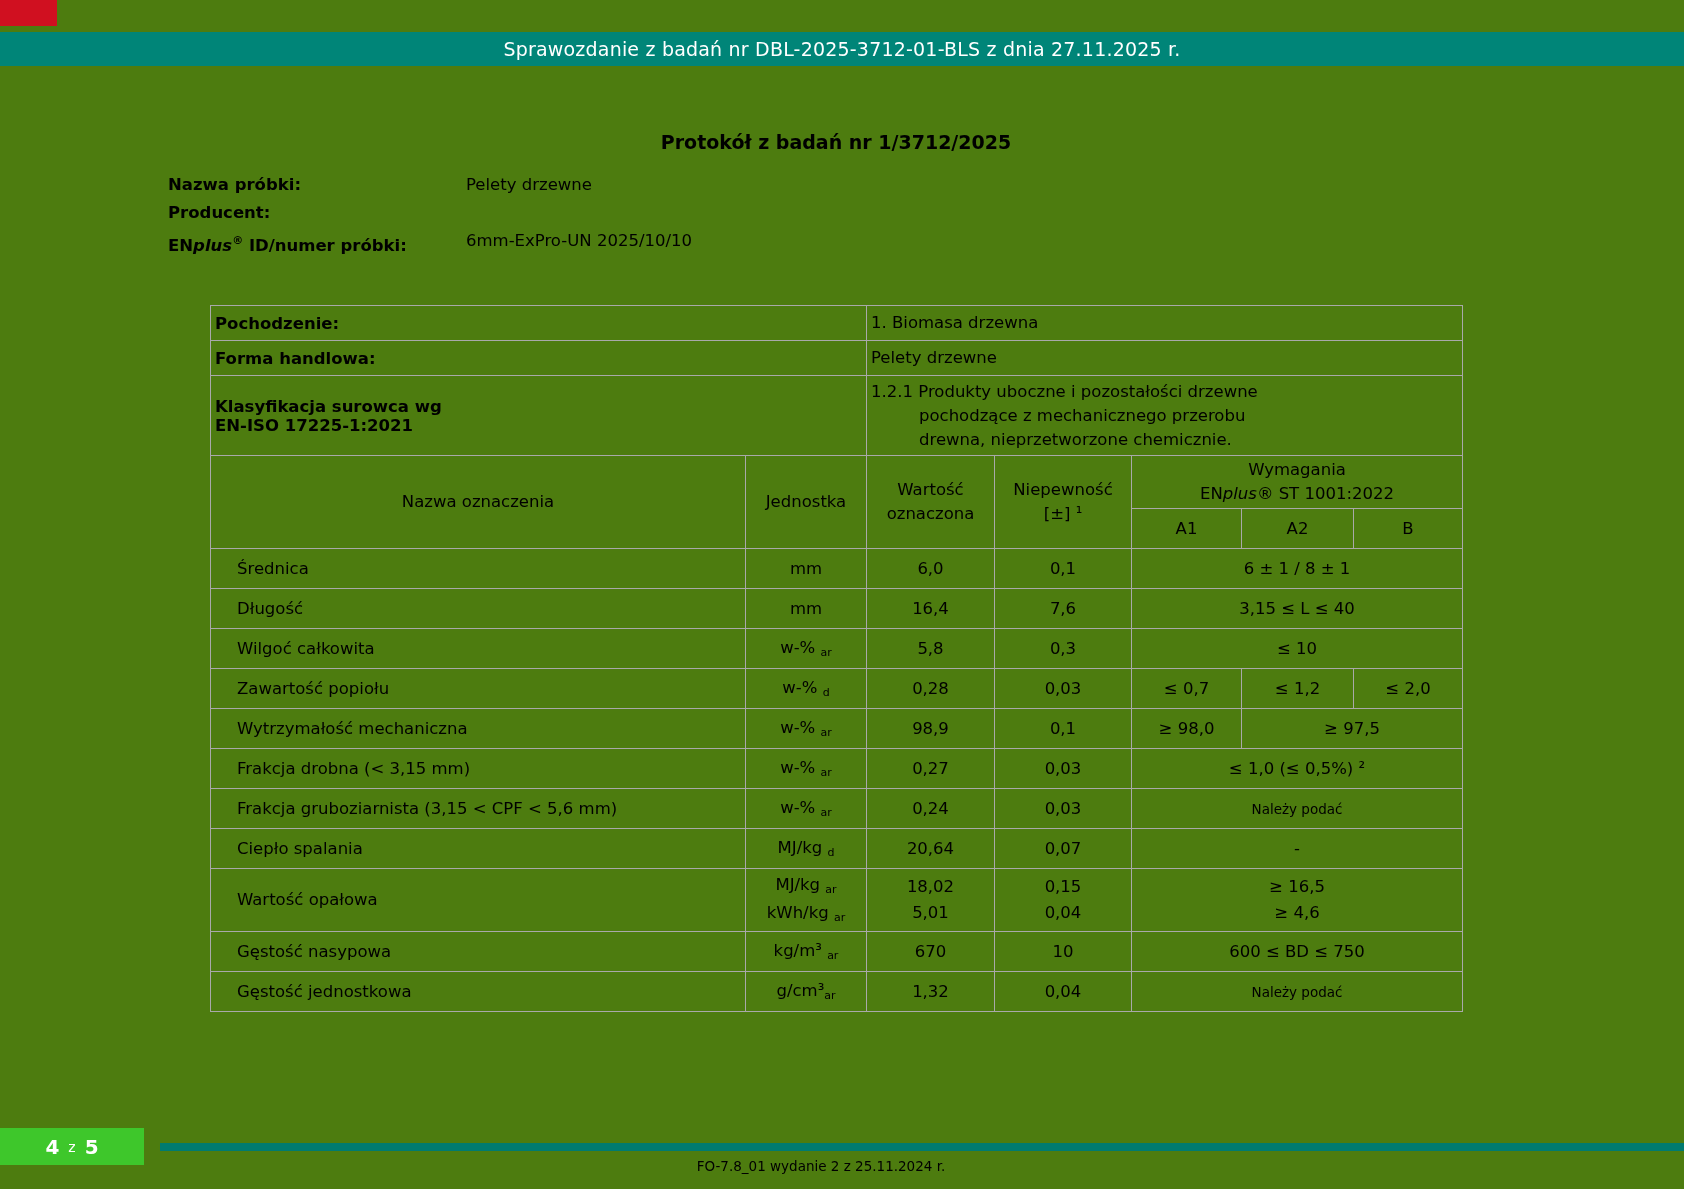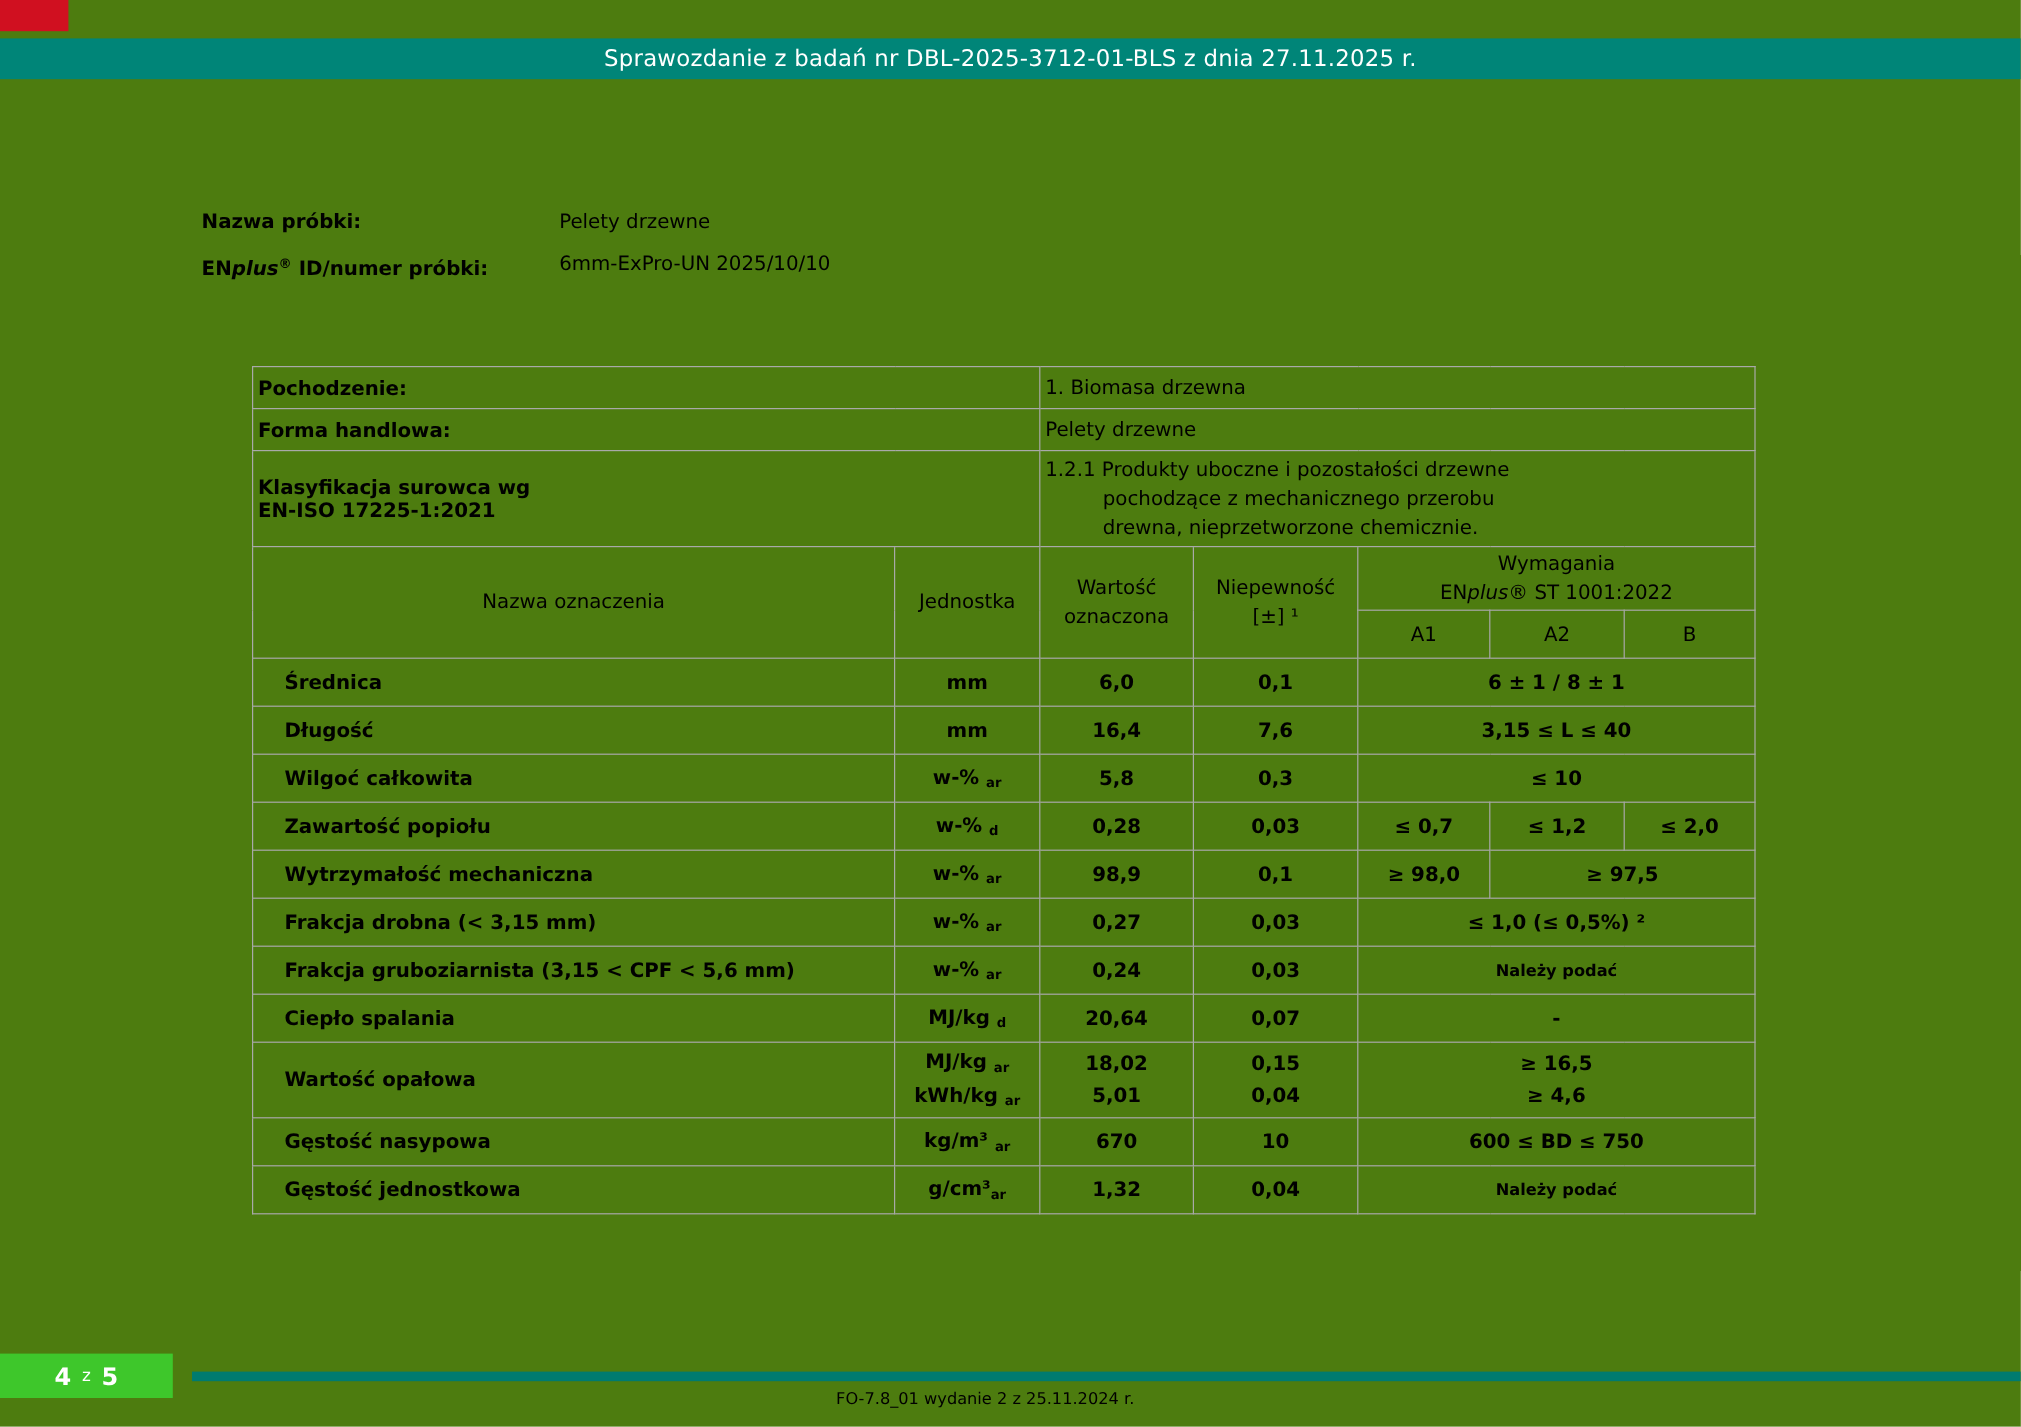--- a/index.html
+++ b/index.html
@@ -33,21 +33,21 @@
   table.results td, table.results th { border:1px solid #a9a9a9; padding:2px 4px; }
   tr.r-info { height:35px; }
   tr.r-klas { height:80px; }
   tr.head-top { height:50px; }
   tr.head-sub { height:40px; }
   td.info-label { font-weight:bold; padding-left:10px; vertical-align:middle; }
   td.info-value { padding-left:10px; vertical-align:middle; line-height:24px; }
   td.info-value .ind { padding-left:48px; }
   table.results th { font-weight:normal; text-align:center; vertical-align:middle; line-height:24px; }
   th .it { font-style:italic; }
-  tbody.data td { height:33px; text-align:center; vertical-align:middle; line-height:26px; padding:3px 4px;font-weight:bold; }
+  tbody.data td { height:33px; text-align:center; vertical-align:middle; line-height:26px; padding:3px 4px; }
   tbody.data td.c-name { text-align:left; padding-left:26px; }
   tbody.data td.small { font-size:13.5px; }
   .sub { font-size:11px; position:relative; top:3px; }
 
   .page-badge {
     position:absolute; left:0; top:1128px; width:144px; height:37px;
     background:var(--page-green,#3ec72b); color:#fff;
     display:flex; align-items:center; justify-content:center; gap:9px;
   }
   .page-badge .num { font-size:20px; font-weight:bold; }
@@ -59,27 +59,29 @@
 <body>
 
 <div class="page">
 
   <div class="red-mark"></div>
 
   <div class="topbar">
     <span>Sprawozdanie z badań nr DBL-2025-3712-01-BLS z dnia 27.11.2025 r.</span>
   </div>
 
+  <h1 class="title">Protokół z badań nr 1/3712/2025</h1>
 
   <div class="meta">
     <div class="meta-row">
       <div class="meta-label">Nazwa próbki:</div>
       <div class="meta-value">Pelety drzewne</div>
     </div>
     <div class="meta-row">
+      <div class="meta-label">Producent:</div>
       <div class="meta-value">
       </div>
     </div>
     <div class="meta-row">
       <div class="meta-label"><span>EN</span><span class="it">plus</span><sup>®</sup><span> ID/numer próbki:</span></div>
       <div class="meta-value">6mm-ExPro-UN 2025/10/10</div>
     </div>
   </div>
 
   <table class="results">

